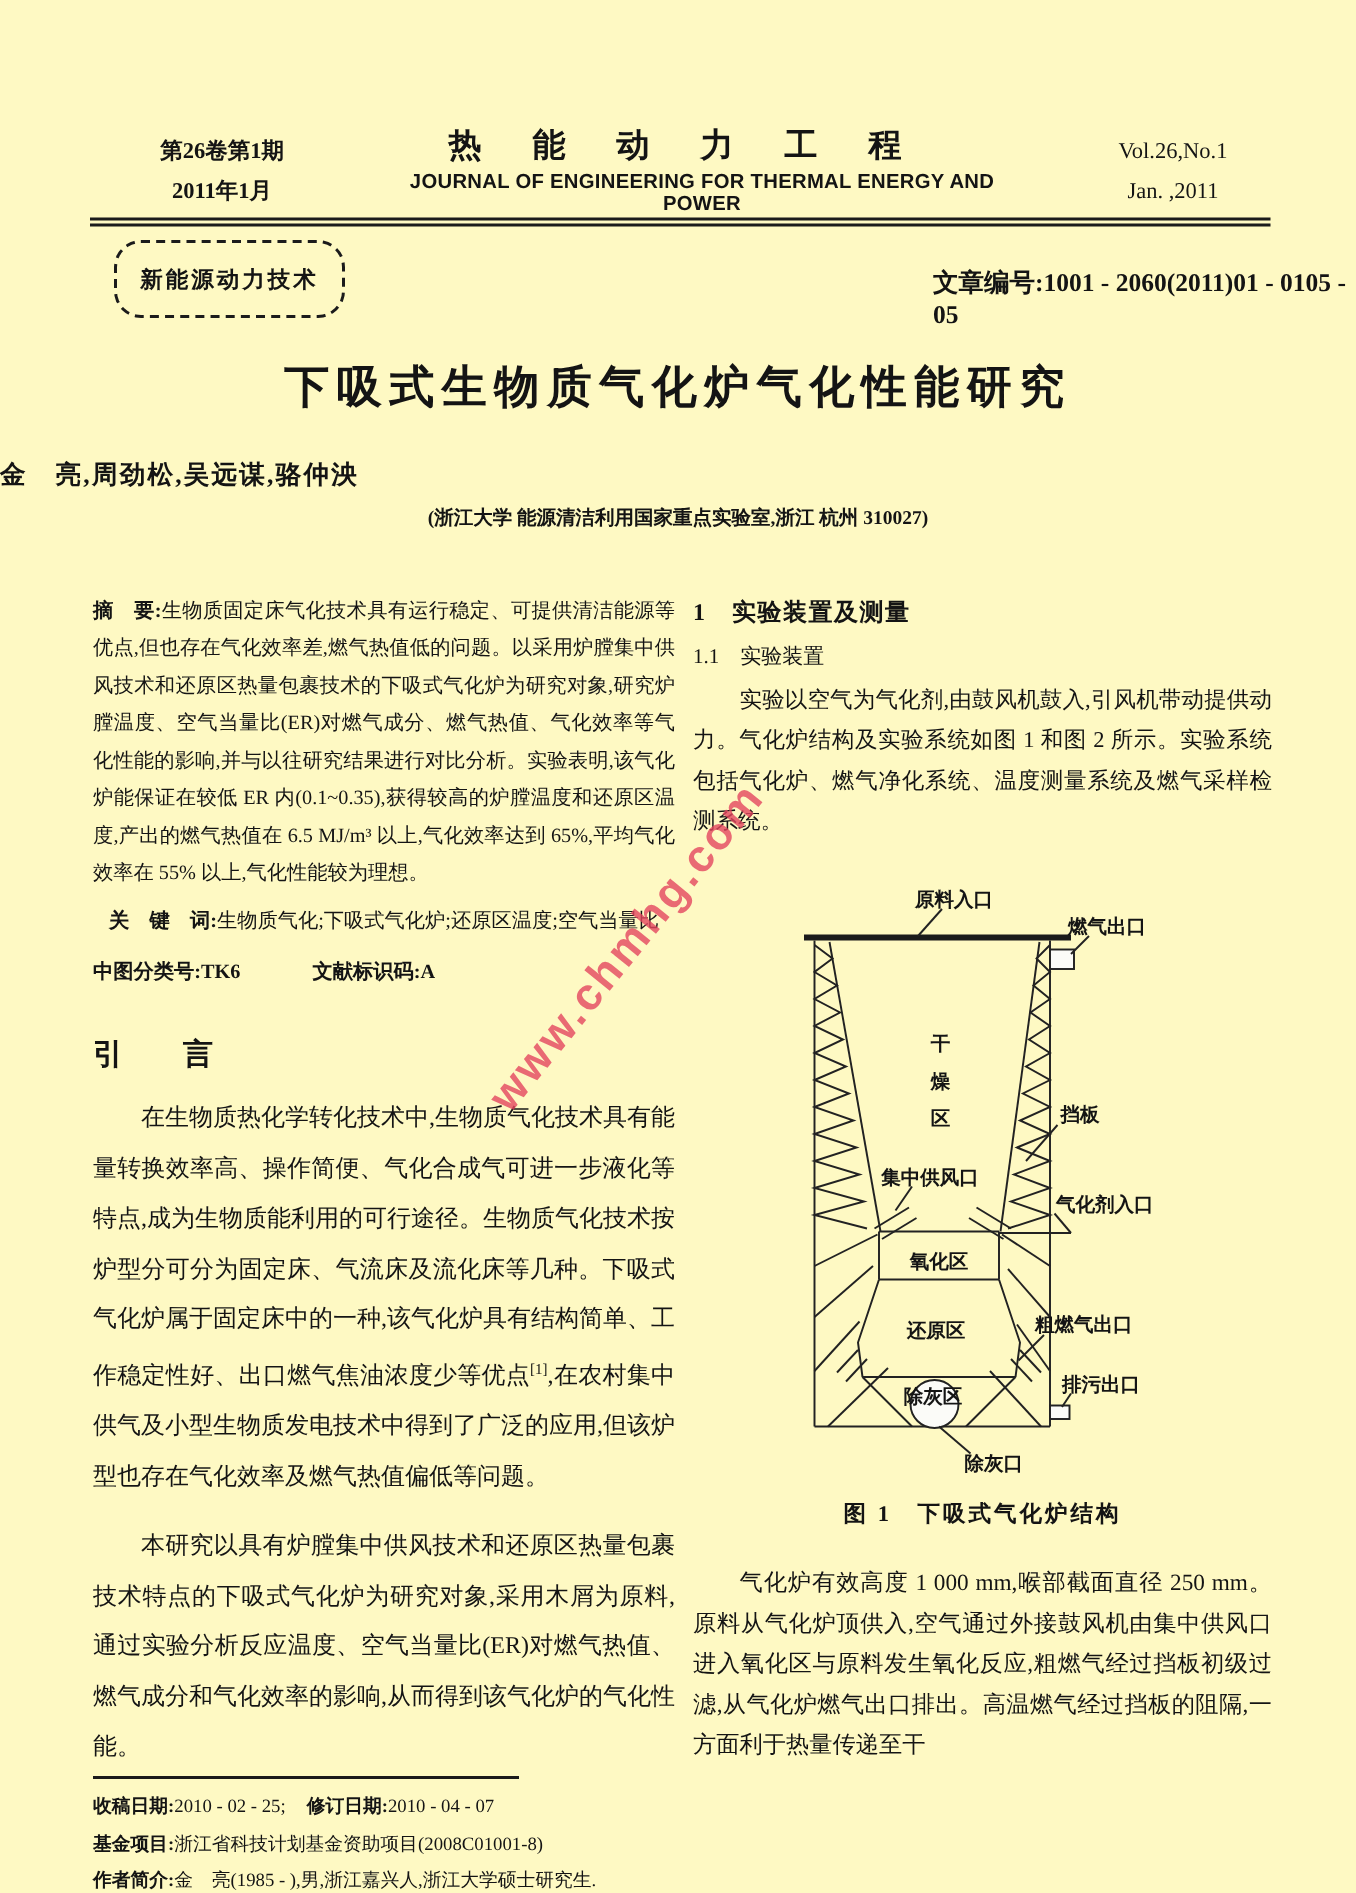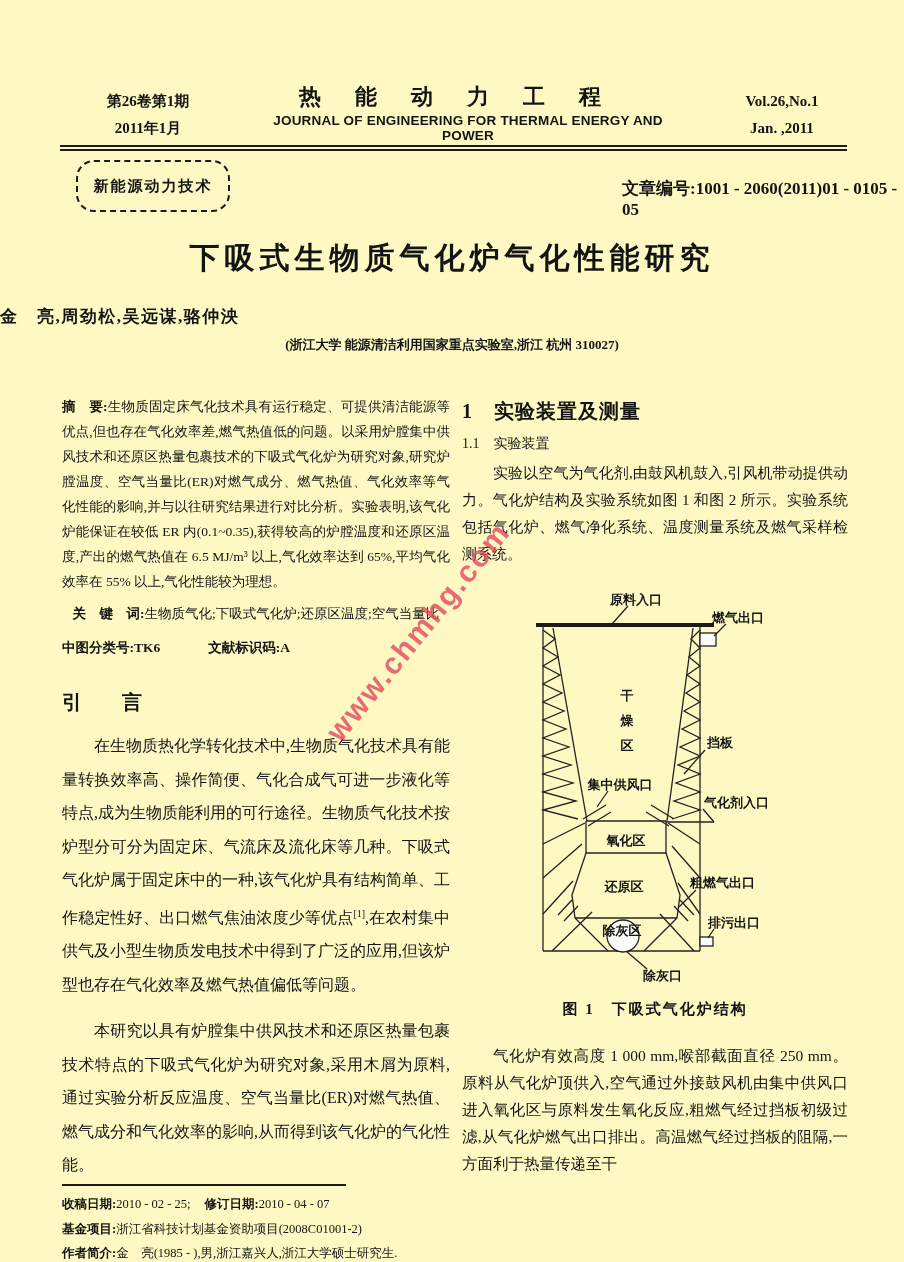--- a/index.html
+++ b/index.html
@@ -11,21 +11,21 @@
   }
   
   .hdr-left  { position:absolute; left:64px;  top:88px; width:168px; text-align:center;
                font-size:15px; font-weight:bold; line-height:27px; }
   .journal-cn{ position:absolute; left:299px; top:82px; font-size:22px; font-weight:bold;
                letter-spacing:34px; white-space:nowrap; }
   .journal-en{ position:absolute; left:248px; top:113px; width:440px; text-align:center;
                font-size:13.5px; font-weight:bold; letter-spacing:.2px;
                font-family:"Liberation Sans","DejaVu Sans",sans-serif; }
   .hdr-right { position:absolute; left:712px; top:88px; width:140px; text-align:center;
-               font-size:15px; font-weight:bold; line-height:27px; }
+               font-size:15px; font-weight:normal; line-height:27px; }
   .rule-double{ position:absolute; left:60px; top:145px; width:787px; height:6px;
                border-top:2px solid #1b1b1b; border-bottom:2px solid #1b1b1b; }
   .badge { position:absolute; left:76px; top:160px; width:154px; height:52px;
            border:2.5px dashed #1b1b1b; border-radius:18px;
            display:flex; align-items:center; justify-content:center;
            font-size:15px; font-weight:bold; letter-spacing:2px; }
   .article-id{ position:absolute; left:622px; top:177px; font-size:17px; font-weight:bold; }
   
   .title      { position:absolute; left:0; top:238px; width:904px; text-align:center;
                 font-size:30px; font-weight:bold; letter-spacing:5px; }
@@ -40,21 +40,21 @@
   .abstract b, .kw b, .clc b { font-weight:bold; }
   .kw   { margin-top:7px; font-size:13.5px; line-height:25px;
           padding-left:64px; text-indent:-64px;text-align:center; }
   .clc  { margin-top:13px; font-size:13.5px; font-weight:bold; }
   .clc .gap { display:inline-block; width:48px; }
   .intro-heading { margin-top:32px; font-size:20px; font-weight:600; letter-spacing:10px;
           font-family:"Liberation Sans","DejaVu Sans",sans-serif; }
   .para { margin-top:13px; font-size:16px; line-height:33.5px; text-align:justify;
           text-indent:32px; }
   .para sup { font-size:10px; }
-  .s1-heading  { font-size:20px; font-weight:bold; letter-spacing:1px; }
+  .s1-heading  { font-size:16px; font-weight:bold; letter-spacing:1px; }
   .s11-heading { margin-top:10px; font-size:14px; font-weight:normal; }
   .rpara { margin-top:7px; font-size:15px; line-height:27px; text-align:justify;
            text-indent:31px; }
   
   .fig-svg { position:absolute; left:500px; top:578px; }
   .fig-svg line, .fig-svg polyline, .fig-svg path, .fig-svg rect, .fig-svg circle
     { stroke:#222; stroke-width:1.3; fill:none; }
   .fig-svg rect.solid { fill:#1b1b1b; stroke:none; }
   .fig-svg rect.stub  { fill:#fbfbf8; }
   .fig-svg circle.ash { fill:#fbfbf8; }
@@ -194,19 +194,19 @@
     <text x="208" y="349">排污出口</text>
     <text x="143" y="402">除灰口</text>
   </svg>
   <div class="fig-caption">图 1　下吸式气化炉结构</div>
 
   <p class="rpara2">气化炉有效高度 1 000 mm,喉部截面直径 250 mm。原料从气化炉顶供入,空气通过外接鼓风机由集中供风口进入氧化区与原料发生氧化反应,粗燃气经过挡板初级过滤,从气化炉燃气出口排出。高温燃气经过挡板的阻隔,一方面利于热量传递至干</p>
 
   <div class="foot-rule"></div>
   <div class="footnotes">
     <div><b>收稿日期:</b><span>2010 - 02 - 25;</span><span class="fn-gap"></span><b>修订日期:</b><span>2010 - 04 - 07</span></div>
-    <div><b>基金项目:</b><span>浙江省科技计划基金资助项目(2008C01001-2)</span></div>
+    <div><b>基金项目:</b><span>浙江省科技计划基金资助项目(2008C01001-8)</span></div>
     <div><b>作者简介:</b><span>金　亮(1985 - ),男,浙江嘉兴人,浙江大学硕士研究生.</span></div>
   </div>
 
   <div class="watermark">www.chmhg.com</div>
 
 </div>
 
 </body></html>

